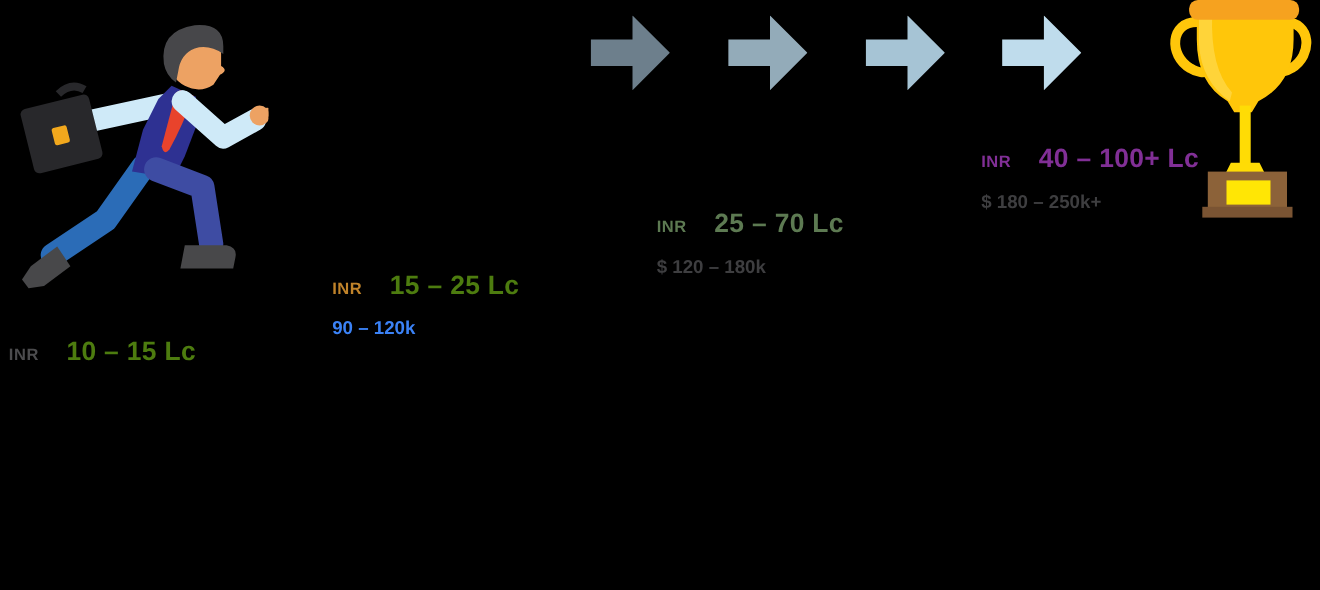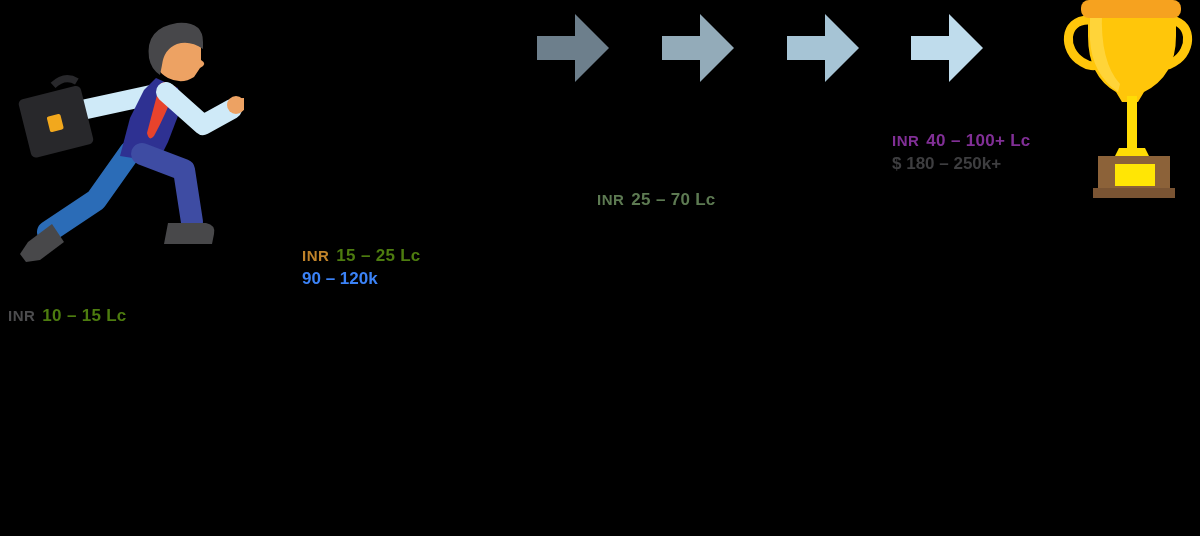--- a/index.html
+++ b/index.html
@@ -12,24 +12,24 @@
   .s2 .block{left:296; top:310;width:293;height:226;}
   .s3 .block{left:593; top:253;width:290;height:283;}
   .s4 .block{left:887; top:195;width:296;height:341;}
 
   
   .lbl{position:absolute;}
   .lbl1{left:8px;  top:306px;}
   .lbl2{left:302px;top:246px;}
   .lbl3{left:597px;top:190px;}
   .lbl4{left:892px;top:131px;}
-  .line1{display:flex;align-items:baseline;gap:7px;font-weight:bold;}
+  .line1{display:flex;align-items:baseline;gap:25px;font-weight:bold;}
   .cur{font-size:15px;letter-spacing:.5px;}
-  .val{font-size:17px;letter-spacing:.3px;}
-  .usd{font-size:17px;font-weight:bold;margin-top:3px;}
+  .val{font-size:24px;letter-spacing:.3px;}
+  .usd{font-size:17px;font-weight:bold;margin-top:15px;}
 
   
   .arrow{position:absolute;top:14px;width:72px;height:68px;}
   .a1{left:537px;} .a2{left:662px;} .a3{left:787px;} .a4{left:911px;}
 
   
   .runner{position:absolute;left:18px;top:20px;width:226px;height:248px;}
   .trophy{position:absolute;left:1060px;top:0;width:136px;height:198px;}
 </style>
 </head>
@@ -118,20 +118,21 @@
       
     </div>
   </div>
 
   <div class="step s3">
     <div class="lbl lbl3">
       <div class="line1">
         <span class="cur" style="color: rgb(93, 122, 82);">INR</span>
         <span class="val" style="color: rgb(93, 122, 82);">25 – 70 Lc</span>
       </div>
+      <div class="usd" style="color: rgb(62, 62, 64);">$ 120 – 180k</div>
     </div>
     <div class="block" style="background-color: rgb(123, 158, 109);">
       
       
     </div>
   </div>
 
   <div class="step s4">
     <div class="lbl lbl4">
       <div class="line1">

